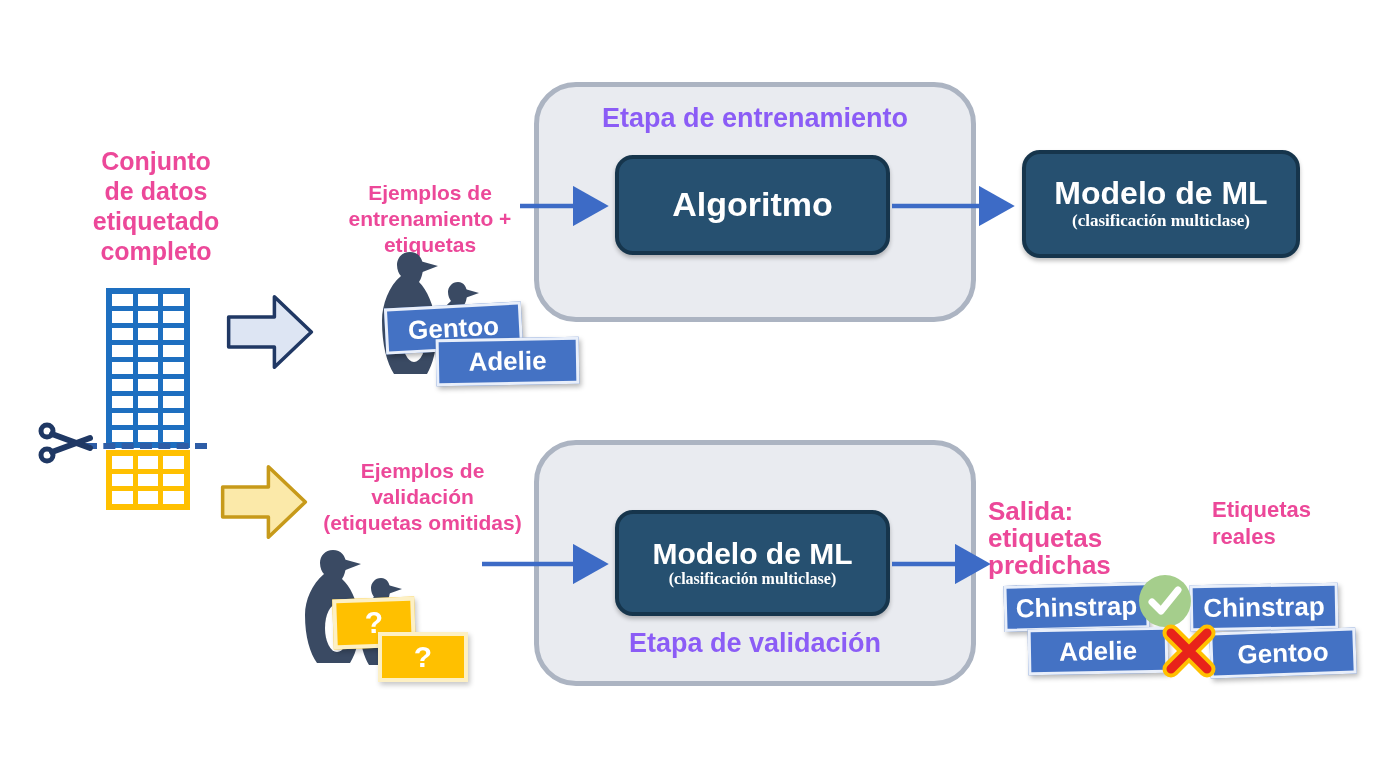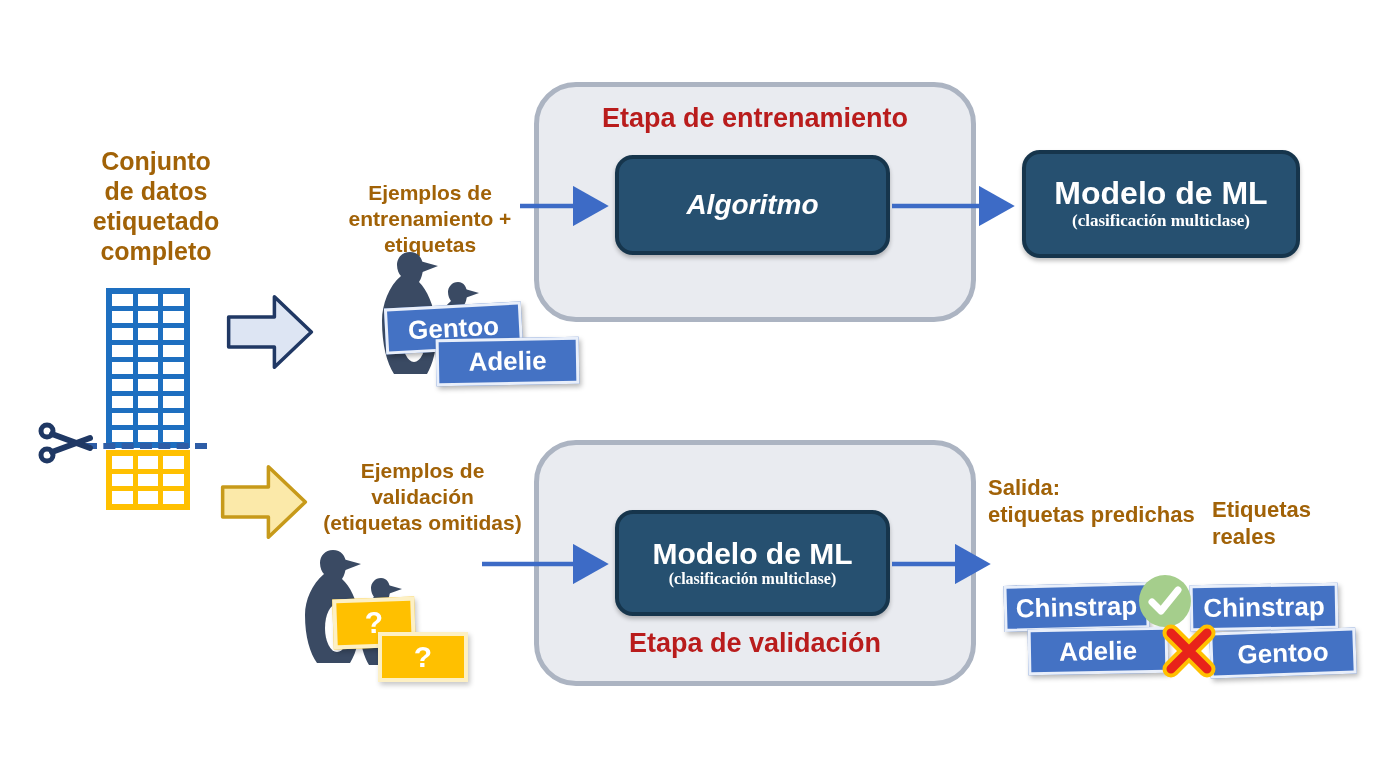--- a/index.html
+++ b/index.html
@@ -1,32 +1,32 @@
 <!DOCTYPE html>
 <html><head>
 <meta charset="utf-8">
 <style>
   html,body{margin:0;padding:0;background:#fff;}
   body{font-family:"Liberation Sans",sans-serif;font-weight:bold;}
   #canvas{position:relative;width:1376px;height:768px;background:#ffffff;overflow:hidden;}
   .abs{position:absolute;}
   .pre{white-space:pre-line;}
-  .txt{color:#a16207;font-weight:bold;}
+  .txt{color:#ec4899;font-weight:bold;}
 
   
   .grid{display:grid;box-sizing:border-box;}
   .grid-blue{background:#1E6FC0;border:6px solid #1E6FC0;grid-gap:5px;}
   .grid-yellow{background:#FFC000;border:6px solid #FFC000;grid-gap:5px;}
   .grid div{background:#ffffff;}
 
   .cutline{border-top:6px dashed #2E5DA6;height:0;}
 
   
   .stage{background:#E9EBF0;border:5px solid #ACB4C2;border-radius:42px;box-sizing:border-box;}
-  .stage-title{color:#b91c1c;font-size:27px;text-align:center;width:100%;}
+  .stage-title{color:#8b5cf6;font-size:27px;text-align:center;width:100%;}
 
   
   .darkbox{background:#265070;border:4px solid #16354C;border-radius:18px;box-sizing:border-box;
            color:#fff;display:flex;flex-direction:column;align-items:center;justify-content:center;
            box-shadow:0 3px 4px rgba(0,0,0,.25);}
   .darkbox .t1{font-size:32px;line-height:1.05;}
   .darkbox .t2{font-size:17px;line-height:1.2;font-family:Liberation Serif, serif;}
 
   
   .banner{background:#4472C4;border:3px solid #E9EFFA;color:#fff;text-align:center;
@@ -125,21 +125,21 @@
     <span>Gentoo</span>
   </div>
   <div class="abs banner" style="left:436px;top:338px;width:143px;height:47px;transform:rotate(-1deg);z-index:3;">
     <span>Adelie</span>
   </div>
 
   <div class="abs stage" style="left:534px;top:82px;width:442px;height:240px;">
     <div class="abs stage-title" style="top:16px;left:0;">Etapa de entrenamiento</div>
   </div>
   <div class="abs darkbox" style="left:615px;top:155px;width:275px;height:100px;">
-    <div class="t1" style="font-size:28px;font-style:italic;">Algoritmo</div>
+    <div class="t1" style="font-size:34px;">Algoritmo</div>
   </div>
 
   <div class="abs darkbox" style="left:1022px;top:150px;width:278px;height:108px;">
     <div class="t1">Modelo de ML</div>
     <div class="t2">(clasificación multiclase)</div>
   </div>
 
   <div class="abs txt pre" style="left:315px;top:458px;width:215px;text-align:center;font-size:21px;line-height:26px;">Ejemplos de
 validación
 (etiquetas omitidas)</div>
@@ -163,21 +163,21 @@
   </div>
 
   <div class="abs stage" style="left:534px;top:440px;width:442px;height:246px;">
     <div class="abs stage-title" style="bottom:22px;left:0;text-align:center;">Etapa de validación</div>
   </div>
   <div class="abs darkbox" style="left:615px;top:510px;width:275px;height:106px;">
     <div class="t1" style="font-size:30px;">Modelo de ML</div>
     <div class="t2" style="font-size:16px;">(clasificación multiclase)</div>
   </div>
 
-  <div class="abs txt pre" style="left:988px;top:474px;width:215px;font-size:22px;line-height:27px;">Salida:
+  <div class="abs txt pre" style="left:988px;top:498px;width:215px;font-size:26px;line-height:27px;">Salida:
 etiquetas predichas</div>
   <div class="abs txt pre" style="left:1212px;top:496px;width:120px;font-size:22px;line-height:27px;">Etiquetas
 reales</div>
 
   <div class="abs banner" style="left:1004px;top:584px;width:145px;height:46px;transform:rotate(-1.5deg);z-index:1;">
     <span>Chinstrap</span>
   </div>
   <div class="abs banner" style="left:1190px;top:584px;width:148px;height:46px;transform:rotate(-1deg);z-index:1;">
     <span>Chinstrap</span>
   </div>

